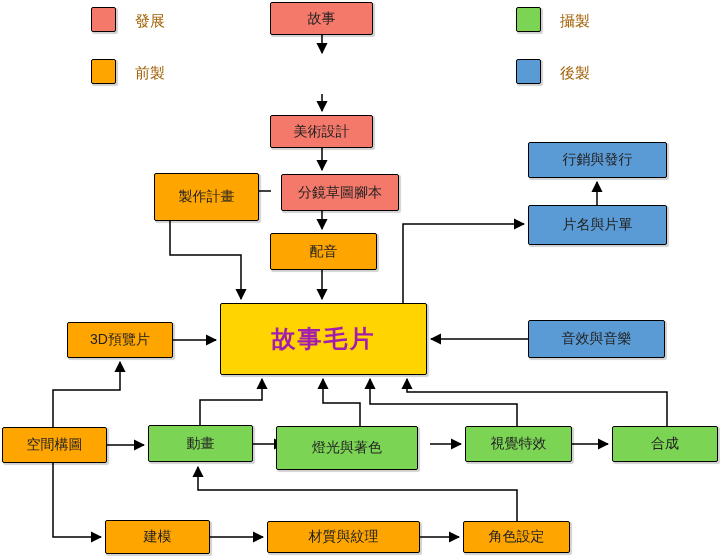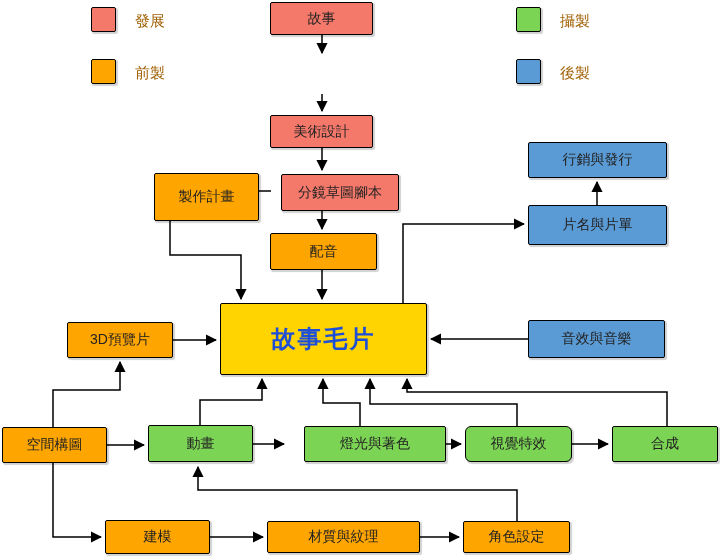--- a/index.html
+++ b/index.html
@@ -12,21 +12,21 @@
   .node{
     position:absolute;z-index:2;display:flex;align-items:center;justify-content:center;
     border:1.6px solid #000;border-radius:2px;font-size:14px;color:#222;
     box-shadow:1.5px 1.5px 1px rgba(0,0,0,0.18);box-sizing:border-box;white-space:nowrap;
   }
   .dev{background:#F4796B;}
   .pre{background:#FFA500;}
   .prod{background:#7CD455;}
   .post{background:#5B9BD5;}
   .highlight{background:#FFD400;}
-  .node.big{font-size:24px;font-weight:bold;color:#1d4ed8;letter-spacing:2px;}
+  .node.big{font-size:24px;font-weight:bold;color:#a21caf;letter-spacing:2px;}
   .swatch{
     position:absolute;z-index:2;width:25px;height:25px;border:1.6px solid #000;
     border-radius:2px;box-shadow:1.5px 1.5px 1px rgba(0,0,0,0.18);box-sizing:border-box;
   }
   .legend-label{
     position:absolute;z-index:2;font-size:15px;color:#a16207;white-space:nowrap;
   }
 </style>
 </head>
 <body>
@@ -106,24 +106,24 @@
     <span>角色設定</span>
   </div>
 
   <div class="node highlight big" style="left:220px;top:303px;width:207px;height:72px;">
     <span>故事毛片</span>
   </div>
 
   <div class="node prod" style="left:148px;top:425px;width:105px;height:37px;">
     <span>動畫</span>
   </div>
-  <div class="node prod" style="left:304px;top:426px;width:142px;height:36px;">
+  <div class="node prod" style="left:276px;top:426px;width:142px;height:44px;">
     <span>燈光與著色</span>
   </div>
-  <div class="node prod" style="left:465px;top:426px;width:107px;height:36px;border-radius:6px;">
+  <div class="node prod" style="left:465px;top:426px;width:107px;height:36px;">
     <span>視覺特效</span>
   </div>
   <div class="node prod" style="left:612px;top:426px;width:106px;height:36px;">
     <span>合成</span>
   </div>
 
   <div class="node post" style="left:528px;top:142px;width:139px;height:36px;">
     <span>行銷與發行</span>
   </div>
   <div class="node post" style="left:528px;top:205px;width:139px;height:40px;">

